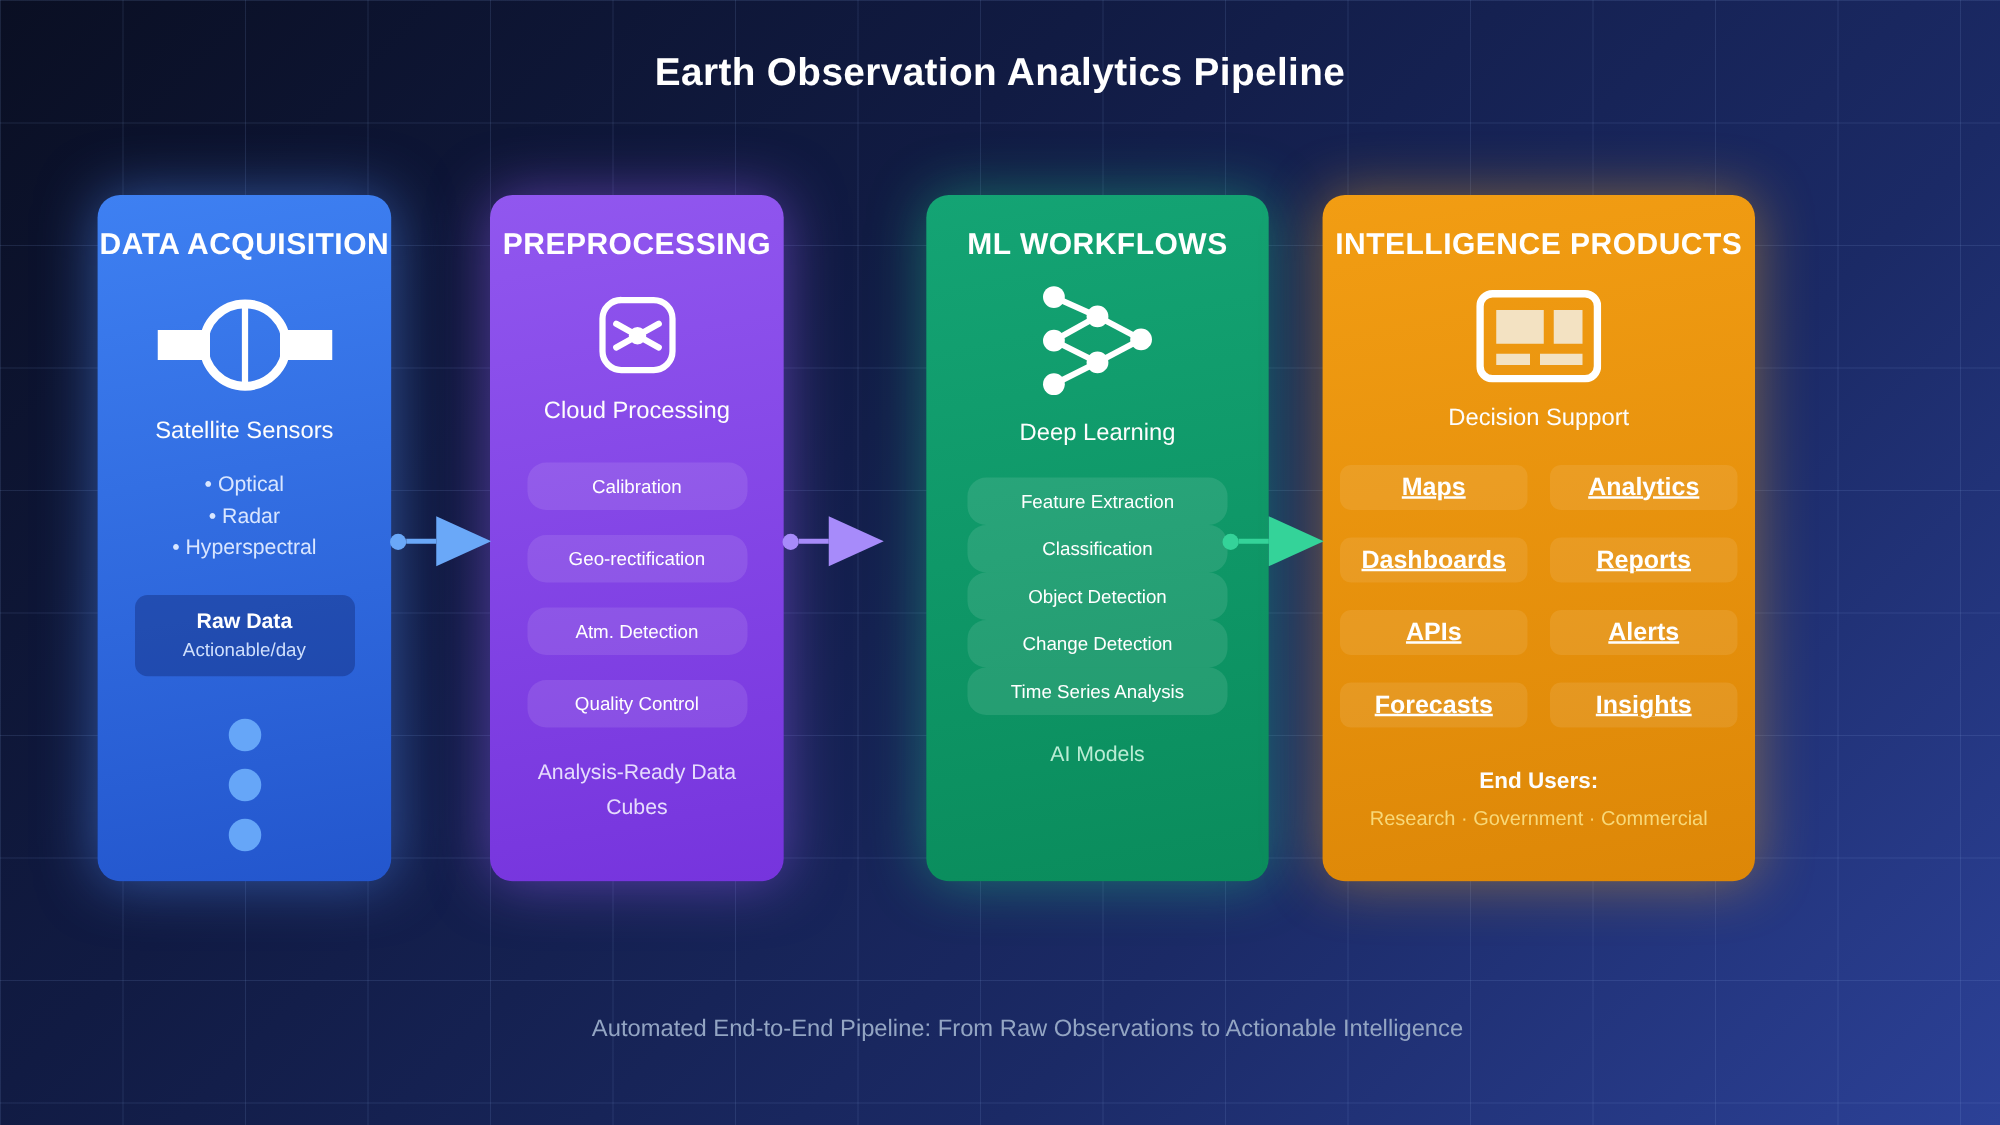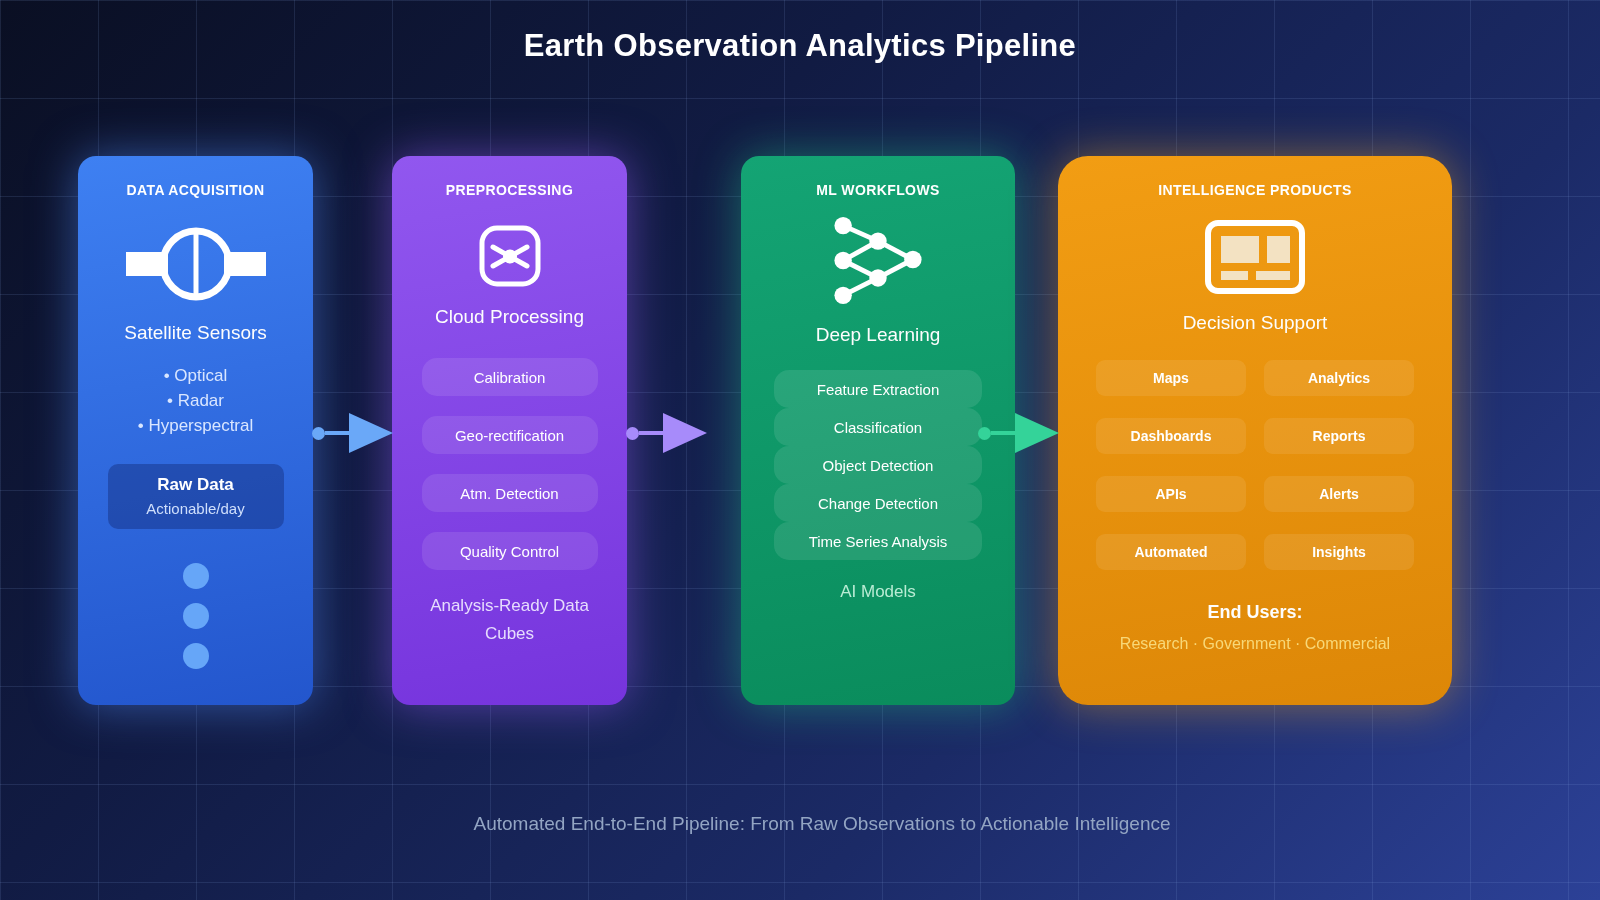--- a/index.html
+++ b/index.html
@@ -10,42 +10,42 @@
   }
   .stage{
     position:relative;width:1600px;height:900px;
     background:
       linear-gradient(rgba(140,170,230,0.14) 1px, transparent 1px),
       linear-gradient(90deg, rgba(140,170,230,0.14) 1px, transparent 1px),
       linear-gradient(135deg,#0a0f23 0%,#111b43 35%,#1b2a66 68%,#2c4197 100%);
     background-size:98px 98px,98px 98px,100% 100%;
   }
   .main-title{
-    position:absolute;top:28px;left:0;width:100%;
+    position:absolute;top:40px;left:0;width:100%;
     text-align:center;color:#ffffff;font-size:31px;font-weight:700;
     letter-spacing:0.3px;margin:0;
   }
   .panel{
     position:absolute;top:156px;height:549px;border-radius:18px;
     display:flex;flex-direction:column;align-items:center;
     padding:26px 14px;box-sizing:border-box;color:#fff;
   }
   .p1{left:78px;width:235px;
       background:linear-gradient(170deg,#3e80f2 0%,#2356cd 100%);
       box-shadow:0 0 46px rgba(86,146,255,0.50);}
   .p2{left:392px;width:235px;
       background:linear-gradient(170deg,#9157ef 0%,#7634dd 100%);
       box-shadow:0 0 46px rgba(155,95,255,0.50);}
   .p3{left:741px;width:274px;
       background:linear-gradient(170deg,#14a474 0%,#0a8c5c 100%);
       box-shadow:0 0 46px rgba(35,205,140,0.45);}
-  .p4{left:1058px;width:394px;
+  .p4{left:1058px;width:346px;
       background:linear-gradient(170deg,#f29d13 0%,#dd8707 100%);
-      box-shadow:0 0 46px rgba(250,175,40,0.45);border-radius:30px;}
-  .panel-title{font-size:14px;font-weight:700;letter-spacing:0.4px;margin:0;white-space:nowrap;}
+      box-shadow:0 0 46px rgba(250,175,40,0.45);}
+  .panel-title{font-size:24px;font-weight:700;letter-spacing:0.4px;margin:0;white-space:nowrap;}
   .icon-wrap{margin-top:26px;display:flex;align-items:center;justify-content:center;}
   .subtitle{margin-top:18px;font-size:19px;color:#fdfdfd;}
   
   .bullets{margin-top:22px;display:flex;flex-direction:column;gap:5px;
            font-size:17px;color:#d9e6ff;text-align:center;}
   .raw-box{margin-top:28px;width:176px;padding:11px 0 12px 0;border-radius:10px;
            background:rgba(12,30,96,0.35);text-align:center;}
   .raw-label{font-size:17px;font-weight:700;color:#ffffff;}
   .raw-sub{font-size:15px;color:#cfdffc;margin-top:5px;}
   .dots{margin-top:34px;display:flex;flex-direction:column;align-items:center;gap:14px;}
@@ -60,21 +60,21 @@
   .p2 .chip{width:176px;}
   .p3 .chip{width:208px;}
   .note{margin-top:22px;text-align:center;font-size:17px;line-height:1.65;}
   .p2 .note{color:#e6dcfd;width:160px;}
   .p3 .note{color:#b9ecd4;margin-top:18px;}
   
   .product-grid{margin-top:26px;display:grid;grid-template-columns:repeat(2,150px);
                 gap:22px 18px;}
   .product-chip{display:flex;align-items:center;justify-content:center;
                 height:36px;border-radius:9px;background:rgba(255,255,255,0.09);
-                font-size:14px;font-weight:700;color:#ffffff;}
+                font-size:20px;font-weight:700;color:#ffffff;text-decoration:underline;}
   .end-users-label{margin-top:32px;font-size:18px;font-weight:700;color:#fdfdfd;}
   .end-users{margin-top:12px;font-size:16px;color:#f8d878;}
   
   .arrow{position:absolute;top:413px;height:40px;display:flex;align-items:center;}
   .arrow-blue{left:312px;color:#6aa8f8;}
   .arrow-purple{left:626px;color:#a78bfa;}
   .arrow-green{left:978px;color:#34d399;}
   .a-dot{width:13px;height:13px;border-radius:50%;background:currentColor;}
   .a-line{width:24px;height:4px;background:currentColor;}
   .a-tri{width:0;height:0;border-top:20px solid transparent;
@@ -184,21 +184,21 @@
       </svg>
     </div>
     <div class="subtitle">Decision Support</div>
     <div class="product-grid">
       <div class="product-chip">Maps</div>
       <div class="product-chip">Analytics</div>
       <div class="product-chip">Dashboards</div>
       <div class="product-chip">Reports</div>
       <div class="product-chip">APIs</div>
       <div class="product-chip">Alerts</div>
-      <div class="product-chip">Automated</div>
+      <div class="product-chip">Forecasts</div>
       <div class="product-chip">Insights</div>
     </div>
     <div class="end-users-label">End Users:</div>
     <div class="end-users">Research · Government · Commercial</div>
   </section>
 
   <div class="arrow arrow-blue">
     <span class="a-dot"></span>
     <span class="a-line"></span>
     <span class="a-tri"></span>

